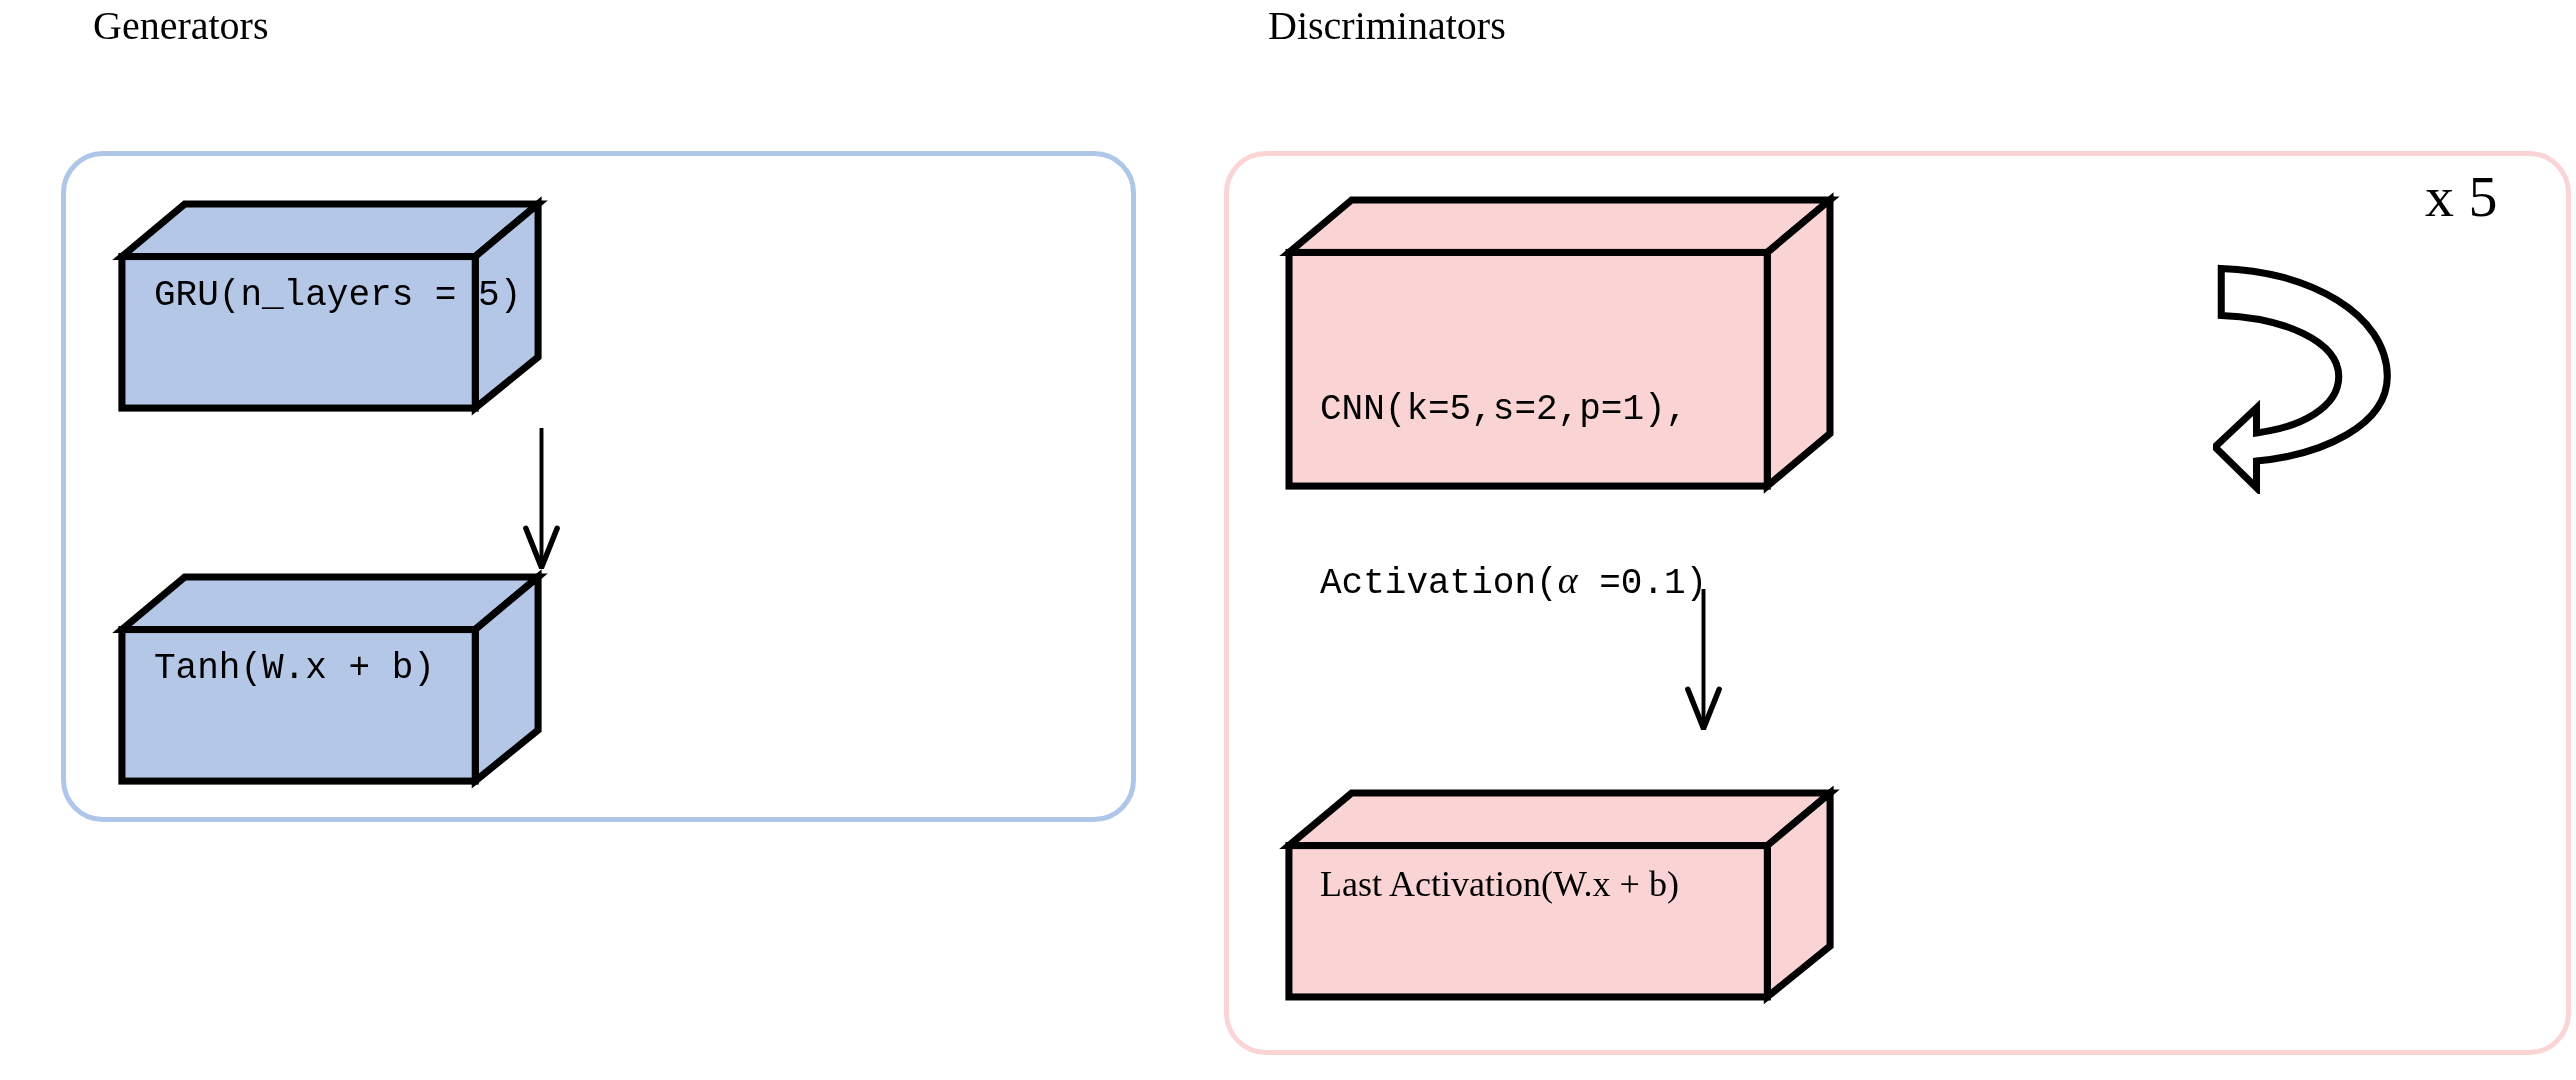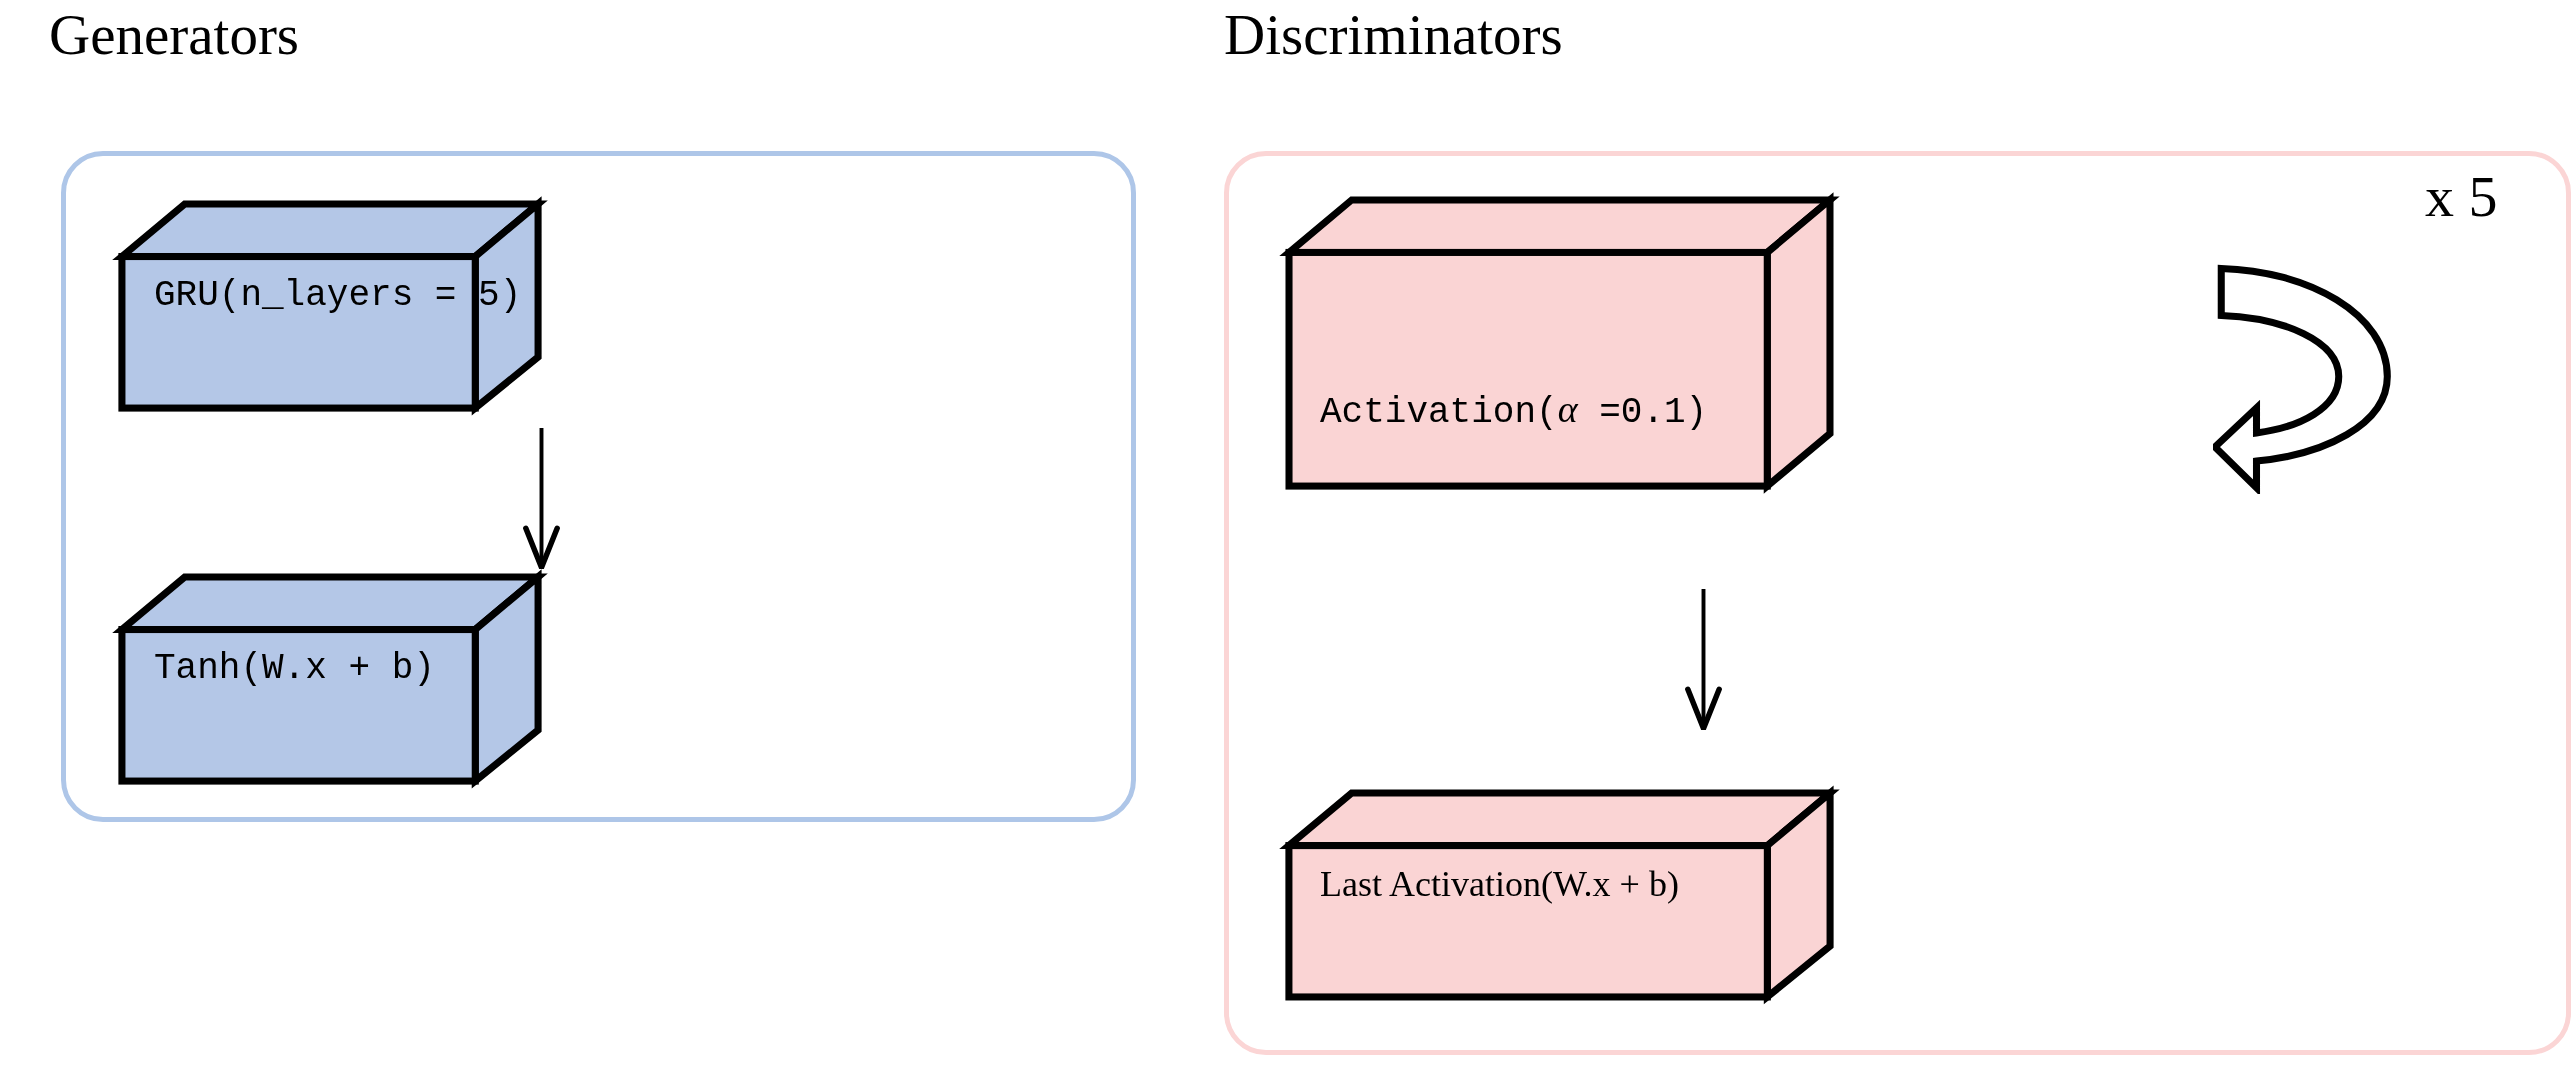--- a/index.html
+++ b/index.html
@@ -12,24 +12,25 @@
     height: 1080px;
     position: relative;
     overflow: hidden;
     font-family: "Liberation Serif", serif;
   }
 
   
   .section-title {
     position: absolute;
     font-family: "Liberation Serif", serif;
-    font-size: 57px;
+    font-size: 40px;
     color: #000000;
     white-space: nowrap;
     line-height: 1;
+    margin-left: 44px;
   }
   #title-generators { left: 49px; top: 6.3px; }
   #title-discriminators { left: 1224px; top: 6.3px; }
 
   
   .group-panel {
     position: absolute;
     border-style: solid;
     border-width: 5.5px;
     border-radius: 42px;
@@ -141,20 +142,21 @@
 <div class="group-panel" id="panel-discriminators"></div>
 
 <div class="box3d" id="box-cnn">
   <svg width="549" height="294" viewBox="0 0 700 375">
     <polygon points="85,5 695,5 615,72 5,72" fill="#fad4d4" stroke="#000000" stroke-width="9" stroke-linejoin="miter"></polygon>
     <polygon points="615,72 695,5 695,303 615,370" fill="#fad4d4" stroke="#000000" stroke-width="9" stroke-linejoin="miter"></polygon>
     <rect x="5" y="72" width="610" height="298" fill="#fad4d4" stroke="#000000" stroke-width="9"></rect>
   </svg>
 </div>
 <div class="box-label" id="label-cnn">
+  <div>CNN(k=5,s=2,p=1),</div>
   <div><span>Activation(</span><span class="mathvar">α</span><span> =0.1)</span></div>
 </div>
 
 <div id="loop-arrow">
   <svg width="181" height="235" viewBox="0 0 230 300">
     <path d="M 10 12
              L 10 72
              C 90 75 160 105 160 150
              C 160 190 110 215 55 222
              L 55 190

